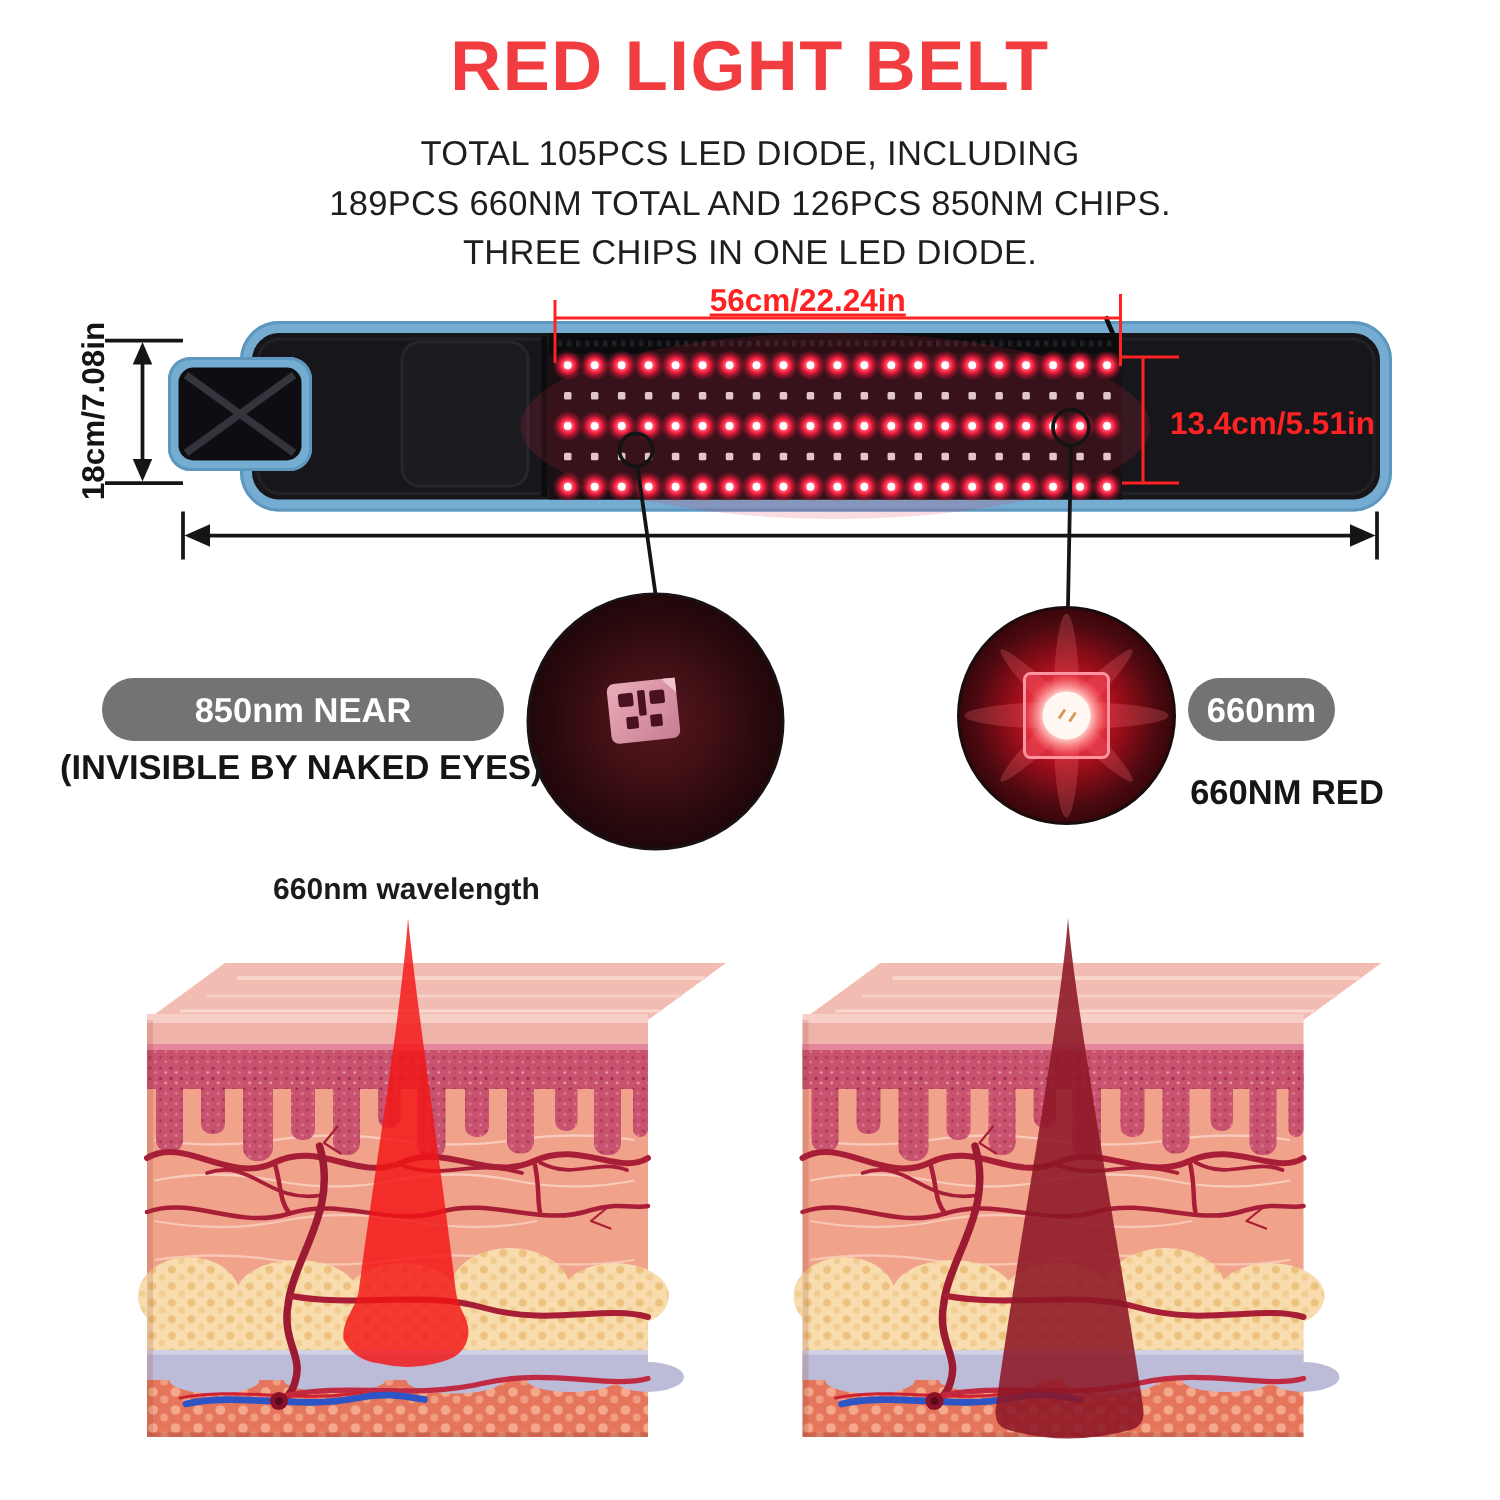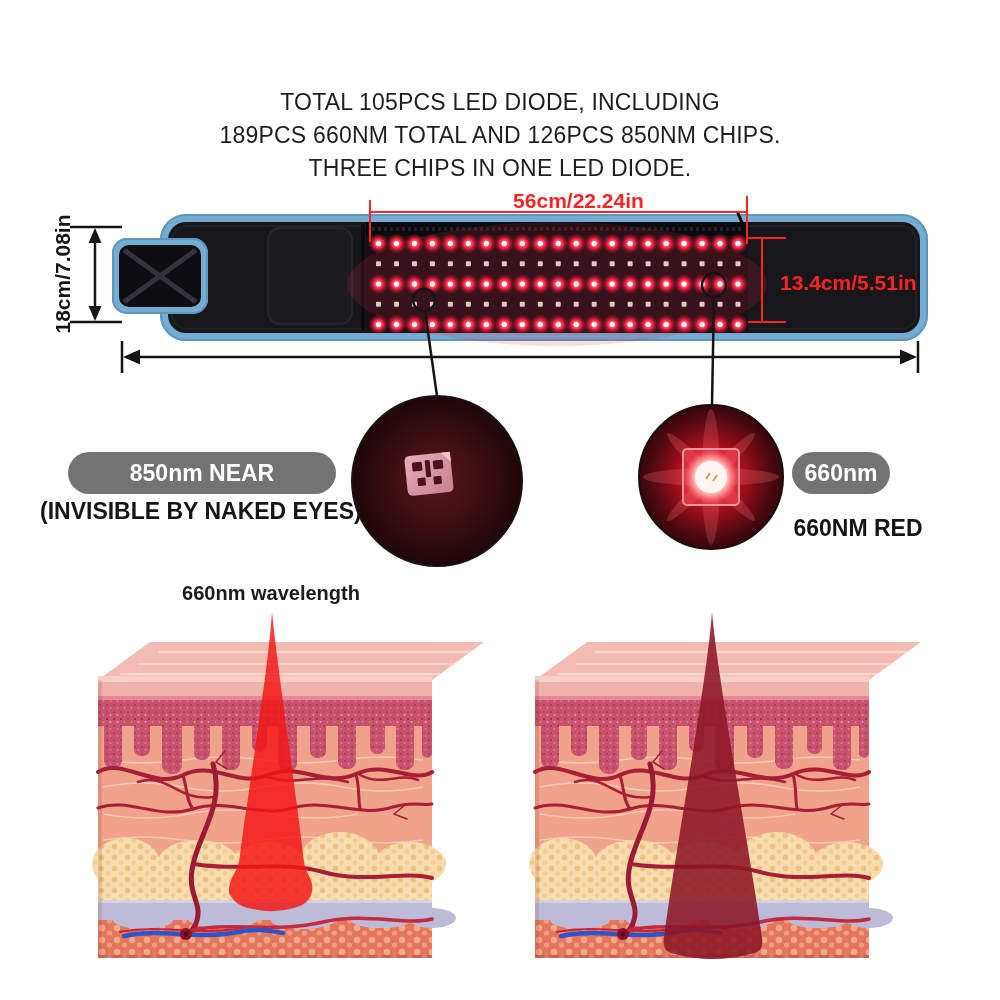--- a/index.html
+++ b/index.html
@@ -7,21 +7,21 @@
           font-family:"Liberation Sans",sans-serif;color:#1c1c1c;}
   .abs{position:absolute;}
   .title{left:0;top:16px;width:1000px;text-align:center;font-size:47px;font-weight:bold;
          letter-spacing:1px;color:#f23d40;}
   .subtitle{left:0;top:86px;width:1000px;text-align:center;font-size:23px;font-weight:normal;
             line-height:33px;color:#1e1e1e;letter-spacing:.2px;}
   .graphic{left:0;top:0;width:1000px;height:1000px;}
   .dim-label{font-size:21px;font-weight:bold;white-space:nowrap;}
   .red-label{color:#ff2222;}
   .black-label{color:#141414;}
-  .label-56{left:390px;top:189px;width:377px;text-align:center;}
+  .label-56{left:350px;top:189px;width:377px;text-align:center;text-decoration:underline;}
   .label-134{left:780px;top:271px;text-align:center;}
   .label-18{left:-8px;top:262px;width:142px;text-align:center;transform:rotate(-90deg);}
   .label-126{left:390px;top:358px;width:300px;text-align:center;font-size:25px;}
   .badge{height:42px;line-height:42px;border-radius:22px;background:#737373;color:#fff;
          text-align:center;font-size:23px;font-weight:bold;}
   .badge-850{left:68px;top:452px;width:268px;}
   .badge-660{left:792px;top:452px;width:98px;}
   .caption{font-size:23px;font-weight:bold;color:#151515;text-align:center;white-space:nowrap;}
   .caption-850{left:40px;top:498px;width:320px;}
   .caption-660{left:778px;top:515px;width:160px;}
@@ -430,20 +430,21 @@
     </g>
 
     <g transform="translate(535,612)">
       <use href="#skin-block"></use>
       <path d="M177,0 C172,70 140,240 129,326 Q127,338 136,341
                Q158,347 177,347 Q198,347 220,341 Q229,338 227,326
                C215,240 183,70 177,0 Z" fill="#8c1726" opacity="0.88"></path>
     </g>
   </svg>
 
+  <div class="abs title">RED LIGHT BELT</div>
   <div class="abs subtitle">
     <div>TOTAL 105PCS LED DIODE, INCLUDING</div>
     <div>189PCS 660NM TOTAL AND 126PCS 850NM CHIPS.</div>
     <div>THREE CHIPS IN ONE LED DIODE.</div>
   </div>
 
   <div class="abs dim-label red-label label-56">56cm/22.24in</div>
   <div class="abs dim-label red-label label-134">13.4cm/5.51in</div>
   <div class="abs dim-label black-label label-18">18cm/7.08in</div>
 

